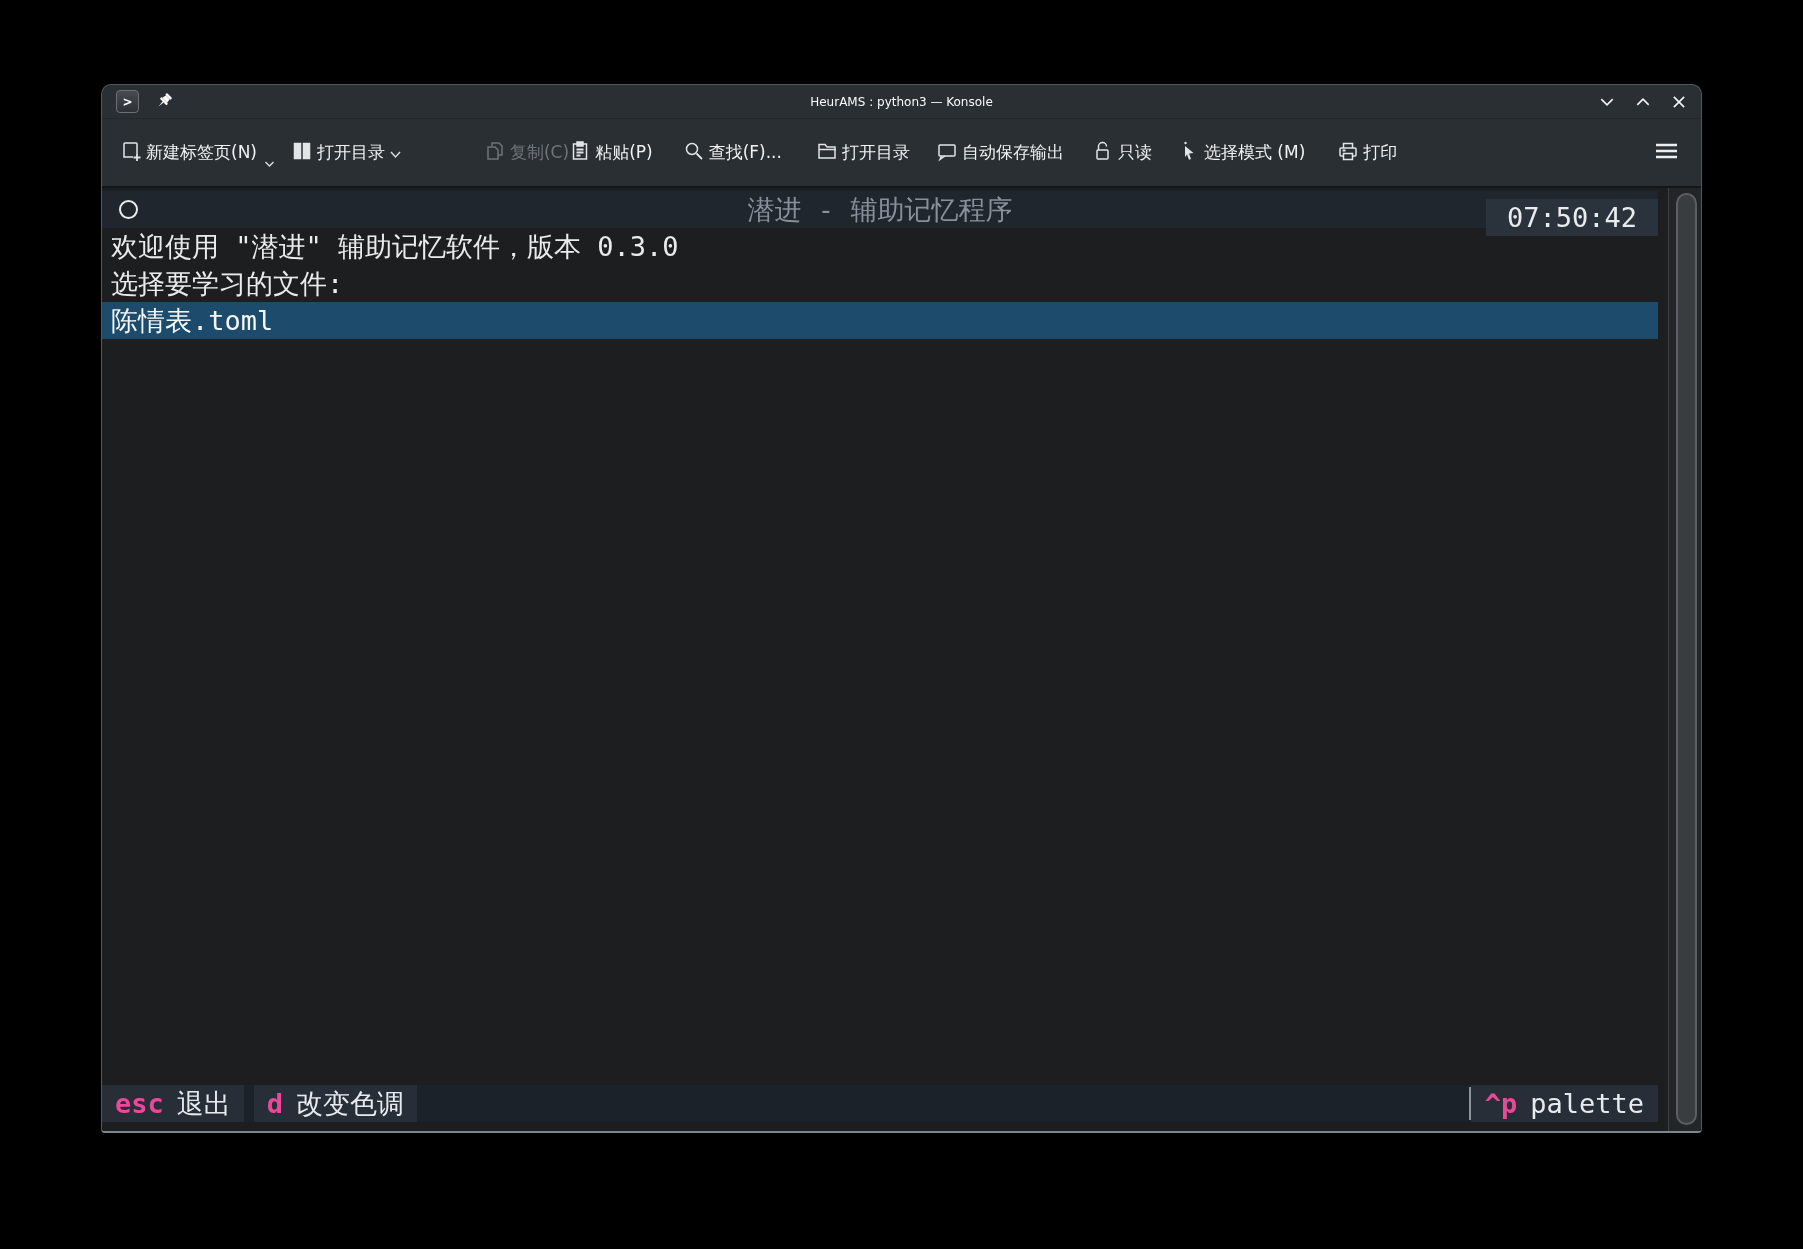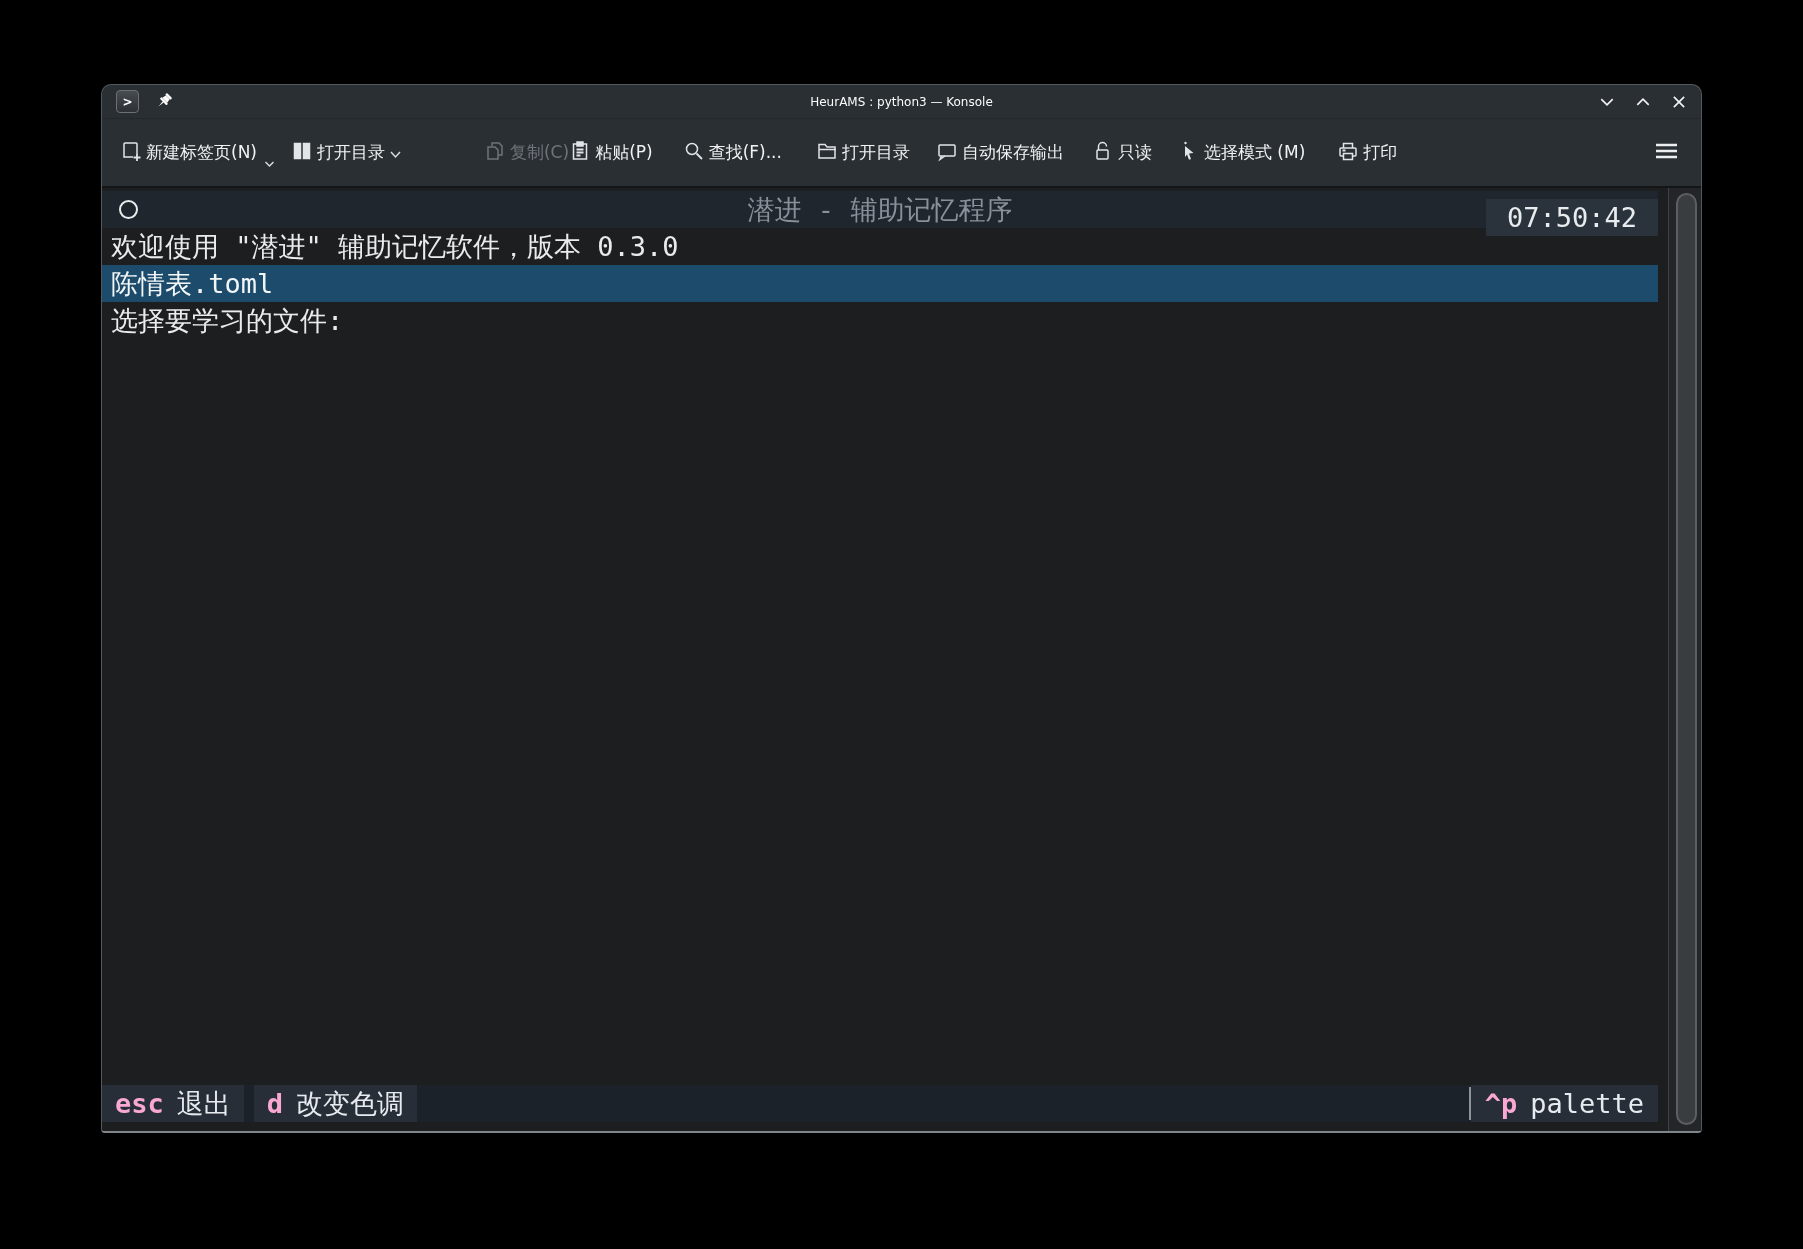--- a/index.html
+++ b/index.html
@@ -54,21 +54,21 @@
            display:flex; align-items:center; padding:0 21px;margin-top:15px; }
 
   .term-line { height:37px; line-height:37px; padding-left:9px; color:#eaebec; white-space:pre; }
   .term-line.selected { background:#1c4b6b; color:#f3f6f8; }
 
   .term-fill { flex:1; }
 
   .tui-footer { height:37px; line-height:37px; display:flex; background:#1c222a; white-space:pre; }
   .chip { background:#272e38; padding:0 13px; display:flex; }
   .chip + .chip { margin-left:10px; }
-  .fkey { color:#f9a8d4; font-weight:bold; }
+  .fkey { color:#ec4899; font-weight:bold; }
   .flabel { color:#e7ebef; margin-left:13px; }
   .footer-fill { flex:1; }
   .footer-sep { width:2px; background:#8d9399; margin:2px 0; }
   .palette-chip { background:#272e38; padding:0 14px; display:flex; }
 
   .scrollbar { width:33px; flex:0 0 auto; background:#232528; border-left:1px solid #3e4145; position:relative; }
   .scroll-thumb { position:absolute; left:7px; width:21px; top:5px; bottom:7px;
                   background:#3a3d40; border:2px solid #5b5f63; border-radius:12px; }
 </style>
 </head>
@@ -236,22 +236,22 @@
   <div class="term">
     <div class="term-main">
 
       <div class="tui-header">
         <span class="header-icon"></span>
         <span class="tui-title">潜进 - 辅助记忆程序</span>
         <span class="clock">07:50:42</span>
       </div>
 
       <div class="term-line">欢迎使用 "潜进" 辅助记忆软件，版本 0.3.0</div>
+      <div class="term-line">选择要学习的文件:</div>
       <div class="term-line selected">陈情表.toml</div>
-      <div class="term-line">选择要学习的文件:</div>
 
       <div class="term-fill"></div>
 
       <div class="tui-footer">
         <span class="chip"><span class="fkey">esc</span><span class="flabel">退出</span></span>
         <span class="chip"><span class="fkey">d</span><span class="flabel">改变色调</span></span>
         <span class="footer-fill"></span>
         <span class="footer-sep"></span>
         <span class="palette-chip"><span class="fkey">^p</span><span class="flabel">palette</span></span>
       </div>

